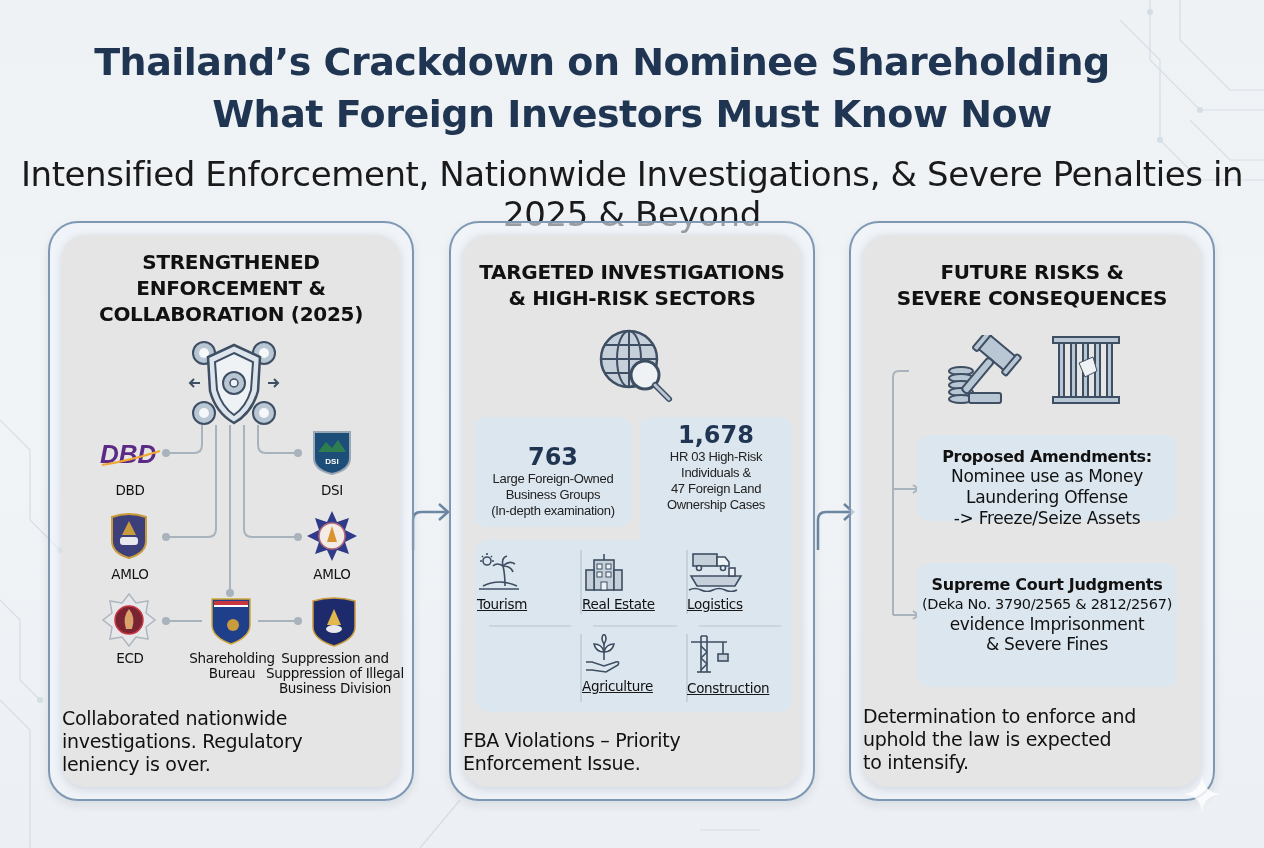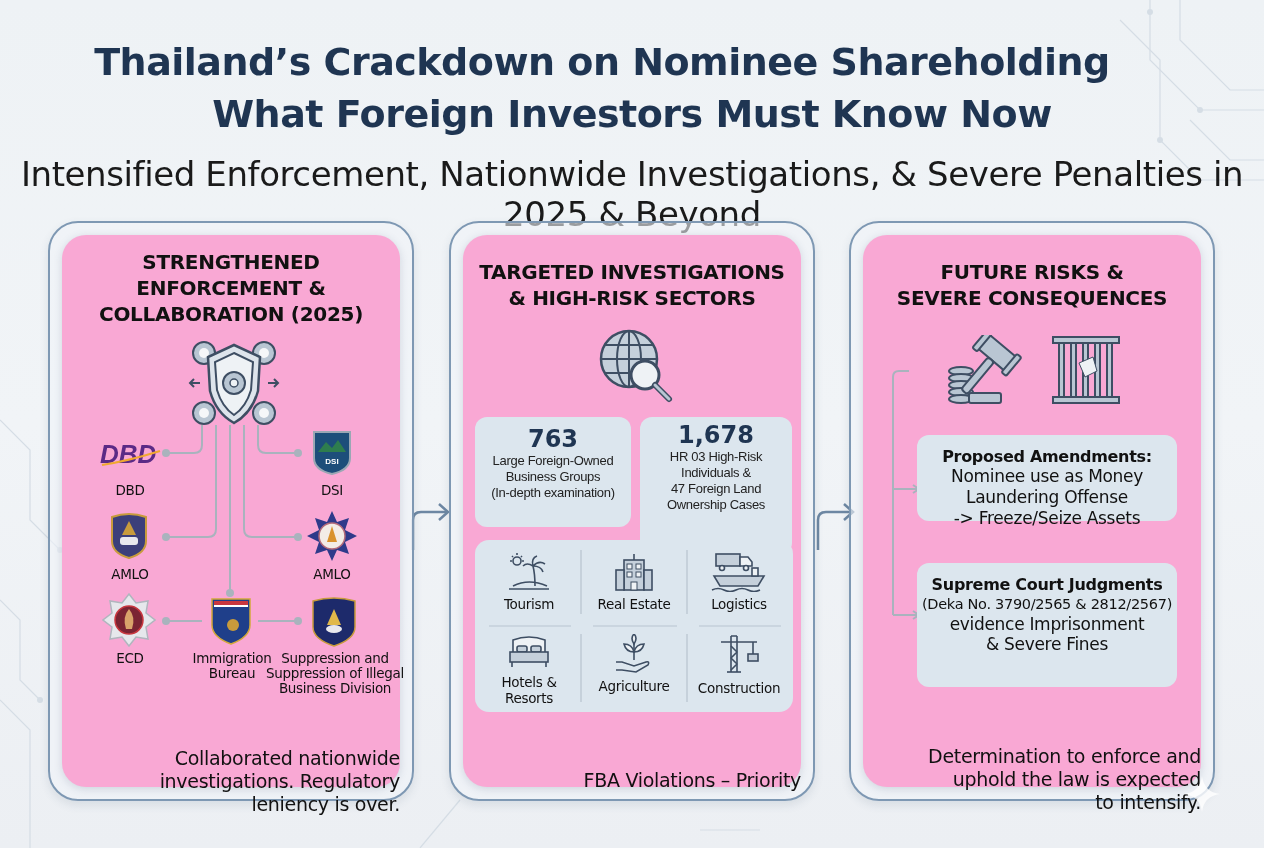--- a/index.html
+++ b/index.html
@@ -23,51 +23,51 @@
     font-size: 34px; color: #1a1a1a; font-family: "DejaVu Sans", sans-serif; letter-spacing: -0.4px;
   }
   .outer {
     position: absolute; top: 221px; width: 366px; height: 580px;
     border: 2px solid #7e98b3; border-radius: 30px;
     background: rgba(240,244,248,0.6);
     box-shadow: 0 4px 10px rgba(60,80,110,0.12);
   }
   .inner {
     position: absolute; top: 12px; left: 12px; right: 12px; bottom: 12px;
-    background: #f9a8d4; border-radius: 24px;
+    background: #e5e5e5; border-radius: 24px;
     box-shadow: 0 2px 8px rgba(60,80,110,0.18);
   }
   .p1 { left: 48px; }
   .p2 { left: 449px; }
   .p3 { left: 849px; }
   .panel-title {
     position: absolute; left: 0; right: 0; text-align: center;
     font-size: 20px; font-weight: 600; color: #111; line-height: 26px;
     font-family: "DejaVu Sans", sans-serif; letter-spacing: -0.3px;
   }
   .caption {
-    position: absolute; left: 0; right: 0; text-align: right;
+    position: absolute; left: 0; right: 0; text-align: left;
     font-size: 19px; line-height: 23px; color: #111;
-    font-family: "DejaVu Sans", sans-serif; letter-spacing: -0.3px; margin-top: 40px;
+    font-family: "DejaVu Sans", sans-serif; letter-spacing: -0.3px;
   }
   .abs { position: absolute; }
   .agency-label {
     position: absolute; text-align: center; font-size: 13.5px; line-height: 15px; color: #111;
     font-family: "DejaVu Sans", sans-serif; letter-spacing: -0.3px;
   }
   .stat-box {
     position: absolute; background: #dce6ee; border-radius: 12px; text-align: center;
   }
-  .stat-num { font-size: 24px; font-weight: bold; color: #1f3552; margin-top: 8px; font-family: "DejaVu Sans", sans-serif; }
+  .stat-num { font-size: 24px; font-weight: bold; color: #1f3552; margin-top: 26px; font-family: "DejaVu Sans", sans-serif; }
   .stat-desc { font-size: 13px; line-height: 16px; color: #222; font-family: Liberation Sans, sans-serif; letter-spacing: -0.3px; }
   .sector-grid {
     position: absolute; background: #dce6ee; border-radius: 14px;
   }
   .sector {
-    position: absolute; width: 104px; text-align: center;
+    position: absolute; width: 104px;  text-decoration: underline;
   }
   .sector-label { font-size: 13.5px; line-height: 16px; color: #111; font-family: "DejaVu Sans", sans-serif; letter-spacing: -0.3px; }
   .info-box {
     position: absolute; background: #dce6ee; border-radius: 12px; text-align: center;
     font-family: "DejaVu Sans", sans-serif;
   }
   .info-title { font-weight: bold; font-size: 16px; color: #111; letter-spacing: -0.3px; }
   .info-body { font-size: 17px; line-height: 21px; color: #111; letter-spacing: -0.3px; }
   .info-body.small { font-size: 14.5px; line-height: 20px; }
   .arrow-conn { position: absolute; }
@@ -194,21 +194,21 @@
     </svg>
     <div class="agency-label" style="left:28px;top:416px;width:80px">ECD</div>
 
     <svg class="abs" style="left:148px;top:360px" width="42" height="50" viewBox="0 0 42 50">
       <path d="M2 4 L40 4 L40 30 Q40 42 21 49 Q2 42 2 30 Z" fill="#1f3f8a" stroke="#d2a83a" stroke-width="1.5"></path>
       <rect x="4" y="6" width="34" height="6" fill="#c8373f"></rect>
       <rect x="4" y="10" width="34" height="2" fill="#fff"></rect>
       <circle cx="23" cy="30" r="6" fill="#c89b3c"></circle>
     </svg>
     <div class="agency-label" style="left:122px;top:416px;width:96px">
-      <div>Immigration</div>
+      <div>Shareholding</div>
       <div>Bureau</div>
     </div>
 
     <svg class="abs" style="left:249px;top:360px" width="46" height="52" viewBox="0 0 46 52">
       <path d="M2 6 Q23 0 44 6 L44 32 Q44 44 23 51 Q2 44 2 32 Z" fill="#1d2a6b" stroke="#c89b3c" stroke-width="1.5"></path>
       <path d="M23 14 L30 30 L16 30 Z" fill="#e1b84a"></path>
       <ellipse cx="23" cy="34" rx="8" ry="4" fill="#e8e8ee"></ellipse>
     </svg>
     <div class="agency-label" style="left:200px;top:416px;width:146px">
       <div>Suppression and</div>
@@ -309,35 +309,20 @@
               <path d="M30 5 L38 5 L42 10 L42 14 L30 14 Z" fill="#eef2f5"></path>
             <circle cx="12" cy="16" r="2.5" fill="#eef2f5"></circle>
               <circle cx="36" cy="16" r="2.5" fill="#eef2f5"></circle>
             <path d="M4 24 L54 24 L48 34 L10 34 Z" fill="#c5d0db"></path>
               <rect x="42" y="16" width="6" height="8" fill="#eef2f5"></rect>
             <path d="M2 38 Q8 35 14 38 Q20 41 26 38 Q32 35 38 38 Q44 41 50 38" fill="none"></path>
           </g>
         </svg>
         <div class="sector-label">Logistics</div>
       </div>
-      <div class="sector" style="left:2px;top:94px">
-        <svg width="44" height="36" viewBox="0 0 44 36">
-          <g stroke="#3e4e63" stroke-width="1.6">
-            <path d="M6 18 L6 6 Q22 0 38 6 L38 18" fill="#eef2f5"></path>
-            <rect x="10" y="12" width="10" height="6" rx="2" fill="#c5d0db"></rect>
-              <rect x="24" y="12" width="10" height="6" rx="2" fill="#c5d0db"></rect>
-            <rect x="3" y="18" width="38" height="10" fill="#c5d0db"></rect>
-            <path d="M5 28 L5 33 M39 28 L39 33" fill="none"></path>
-          </g>
-        </svg>
-        <div class="sector-label">
-          <div>Hotels &amp;</div>
-          <div>Resorts</div>
-        </div>
-      </div>
       <div class="sector" style="left:107px;top:94px">
         <svg width="44" height="40" viewBox="0 0 44 40">
           <g stroke="#3e4e63" stroke-width="1.6" fill="#eef2f5">
             <path d="M22 26 L22 10"></path>
             <path d="M22 10 Q18 4 22 0 Q26 4 22 10 Z"></path>
             <path d="M22 18 Q14 18 12 10 Q20 10 22 18 Z"></path>
             <path d="M22 18 Q30 18 32 10 Q24 10 22 18 Z"></path>
             <path d="M4 28 L10 28 Q16 30 22 32 L34 28 Q38 27 36 31 L24 38 L10 36 L4 36" fill="none"></path>
           </g>
         </svg>
@@ -352,20 +337,21 @@
               <path d="M36 8 L36 20"></path>
           </g>
           <rect x="31" y="20" width="10" height="7" fill="#c5d0db" stroke="#3e4e63" stroke-width="1.6"></rect>
         </svg>
         <div class="sector-label" style="margin-top:2px">Construction</div>
       </div>
     </div>
 
     <div class="caption" style="top:494px">
       <div>FBA Violations – Priority</div>
+      <div>Enforcement Issue.</div>
     </div>
   </div>
 </div>
 
 <div class="outer p3">
   <div class="inner">
     <div class="panel-title" style="top:24px">
       <div>FUTURE RISKS &amp;</div>
       <div>SEVERE CONSEQUENCES</div>
     </div>

